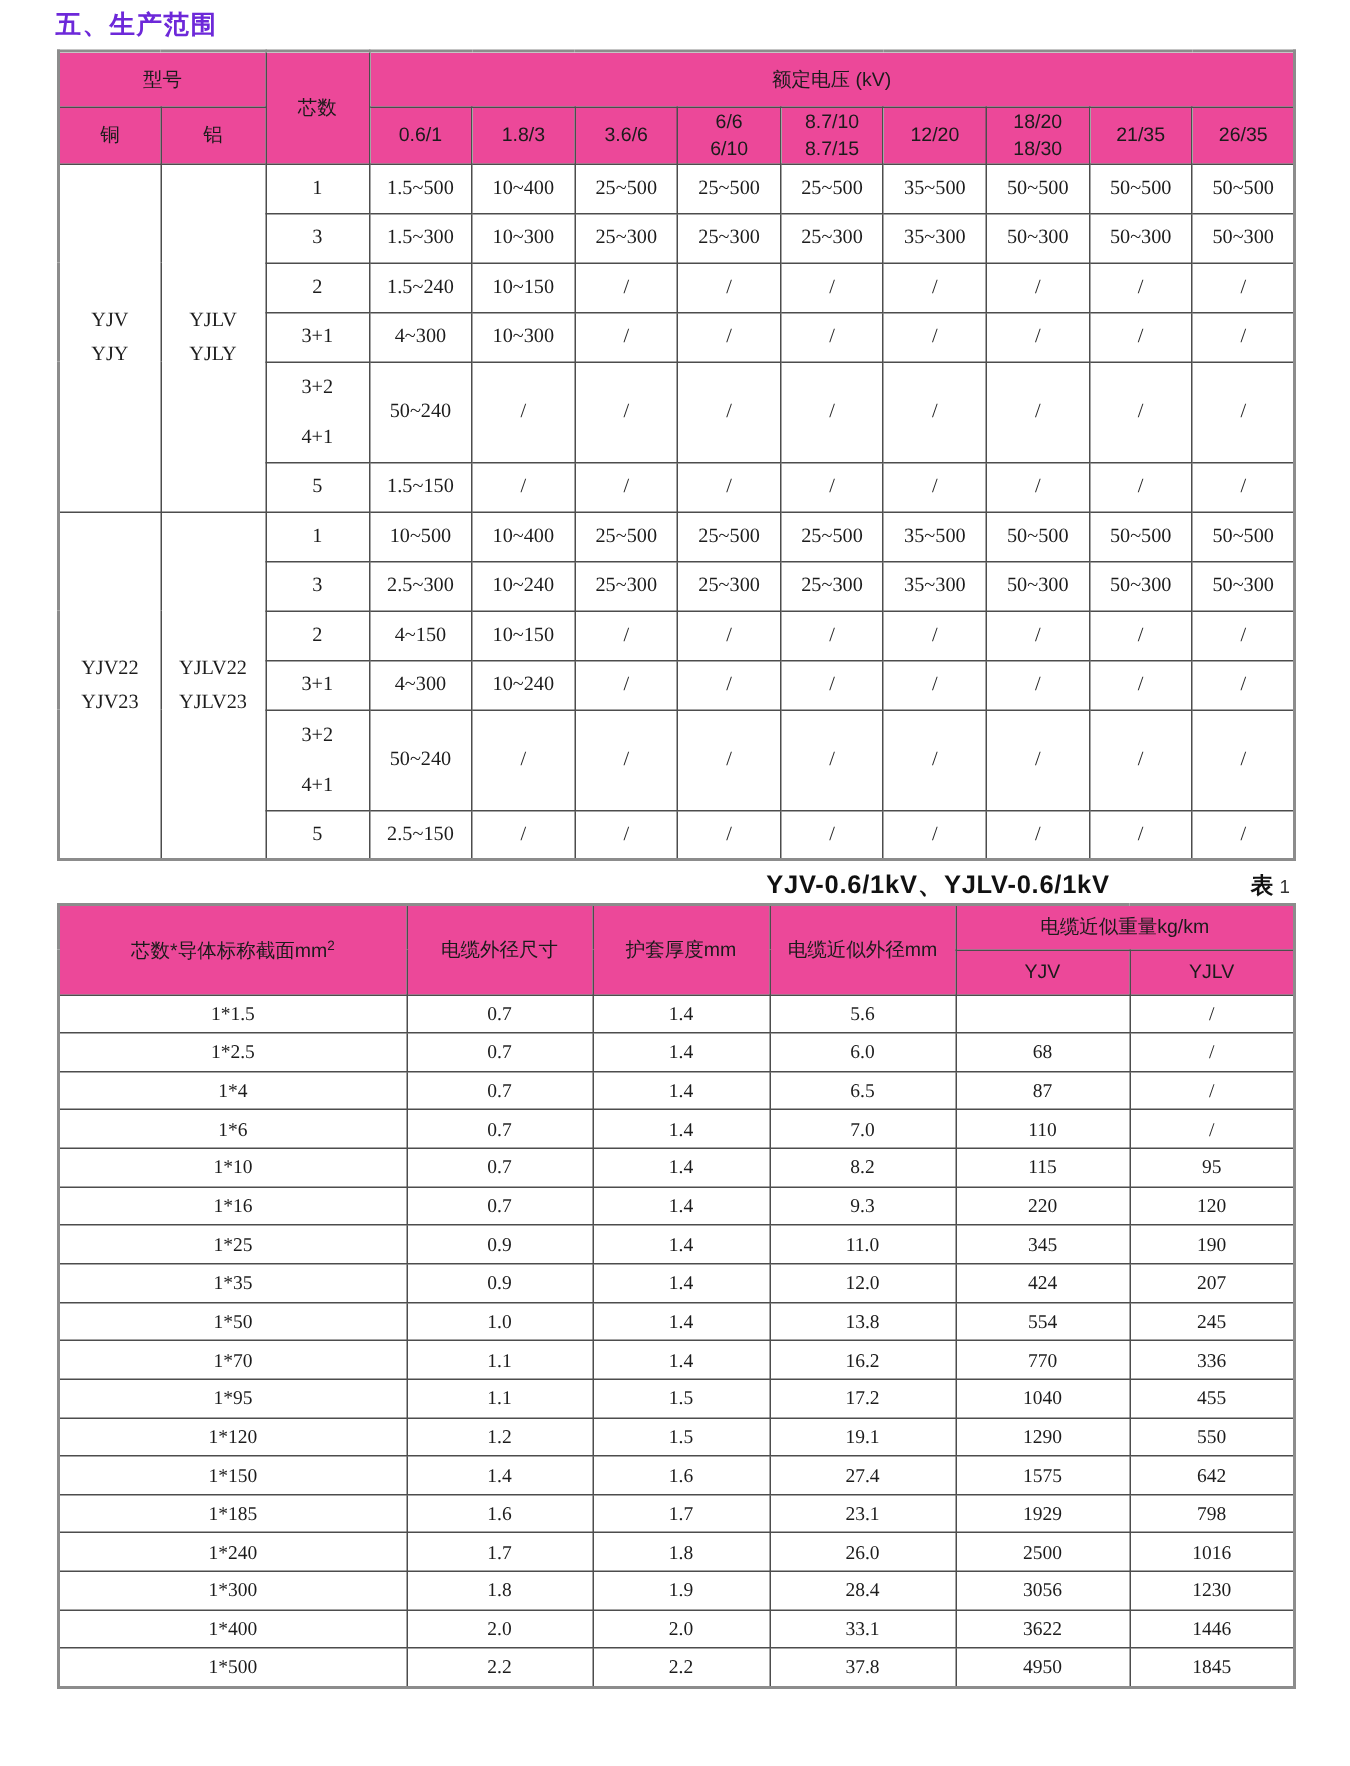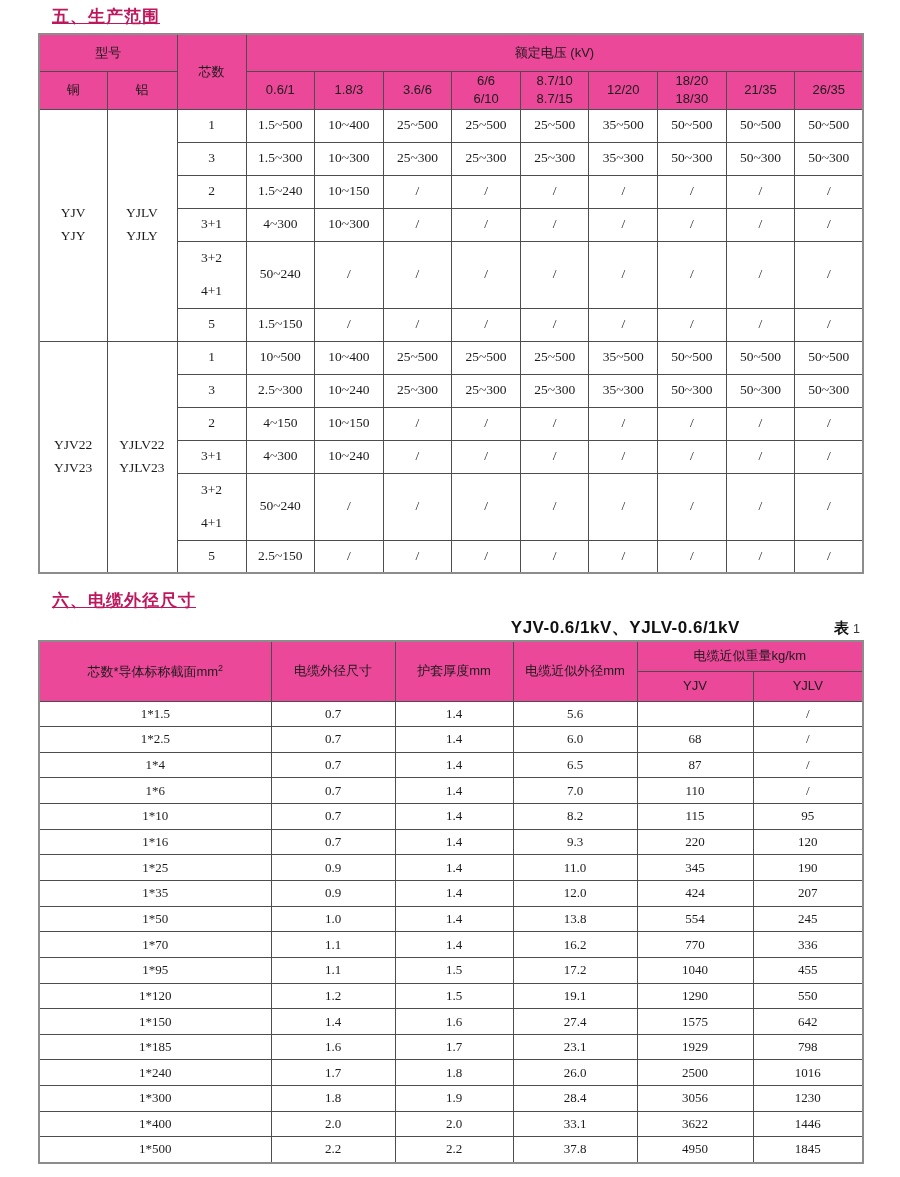--- a/index.html
+++ b/index.html
@@ -2,22 +2,22 @@
 <html><head>
 <meta charset="utf-8">
 <style>
   html,body{margin:0;padding:0;background:#ffffff;}
   .page{
     width:900px;height:1177px;background:#ffffff;box-sizing:border-box;
     padding-top:6px;position:relative;overflow:hidden;
     font-family:"Liberation Sans","DejaVu Sans",sans-serif;
   }
   .section-title{
-    margin:0 0 0 52px;height:22px;line-height:22px;
-    color:#be185d;font-size:17px;font-weight:bold;letter-spacing:1px;text-decoration:underline;
+    margin:0 0 0 37px;height:22px;line-height:22px;
+    color:#6d28d9;font-size:17px;font-weight:bold;letter-spacing:1px;
   }
   .section-title.second{margin-top:16px;}
 
   table{border-collapse:collapse;table-layout:fixed;width:824px;margin-left:38px;}
   th,td{
     border:1px solid #4d4d4d;text-align:center;vertical-align:middle;
     padding:0 2px;white-space:pre-line;overflow:hidden;
   }
   thead th{
     background:#ec4899;font-weight:normal;font-size:13px;color:#1b1b1b;
@@ -252,21 +252,20 @@
           <td>/</td>
           <td>/</td>
           <td>/</td>
           <td>/</td>
           <td>/</td>
           <td>/</td>
         </tr>
       </tbody>
   </table>
 
-  <h2 class="section-title second">六、电缆外径尺寸</h2>
 
   <div class="caption-row">
     <div class="caption">YJV-0.6/1kV、YJLV-0.6/1kV</div>
     <div class="table-label">
       <span>表</span>
       <span class="num">1</span>
     </div>
   </div>
 
   <table class="dia-table">

